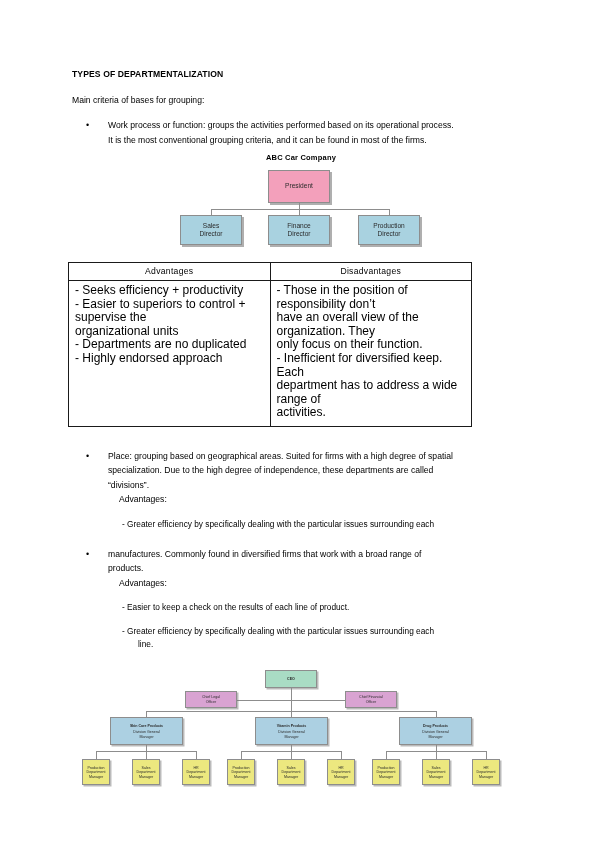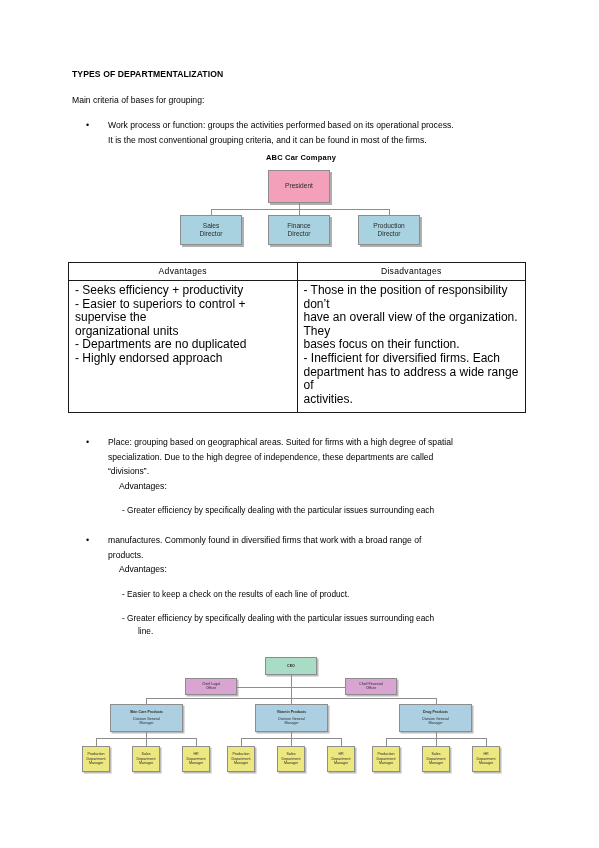--- a/index.html
+++ b/index.html
@@ -66,21 +66,21 @@
   }
   .sub .cont { display: block; text-indent: 0; padding-left: 8px; }
   .advlabel {
     display: block;
     padding-left: 0px;
     margin-left: 11px;
   }
 
   
   .adtable {
-    width: 458px;
+    width: 404px;
     border-collapse: collapse;
     margin: 14px 10px 0 -4px;
     table-layout: fixed;
   }
   .adtable th, .adtable td {
     border: 1.2px solid #1a1a1a;
     vertical-align: top;
     padding: 3px 6px 6px 6px;
   }
   .adtable th {
@@ -236,22 +236,22 @@
         <td>
           <span class="line">- Seeks efficiency + productivity</span>
           <span class="line">- Easier to superiors to control + supervise the</span>
           <span class="line">organizational units</span>
           <span class="line">- Departments are no duplicated</span>
           <span class="line">- Highly endorsed approach</span>
         </td>
         <td>
           <span class="line">- Those in the position of responsibility don’t</span>
           <span class="line">have an overall view of the organization. They</span>
-          <span class="line">bases focus on their function.</span>
-          <span class="line">- Inefficient for diversified firms. Each</span>
+          <span class="line">only focus on their function.</span>
+          <span class="line">- Inefficient for diversified keep. Each</span>
           <span class="line">department has to address a wide range of</span>
           <span class="line">activities.</span>
         </td>
       </tr>
     </tbody>
       </table>
 
     <div class="bullet" style="margin-top:22px;">
       <span class="dot">•</span>
       <span class="txt">Place: grouping based on geographical areas. Suited for firms with a high degree of spatial</span>

